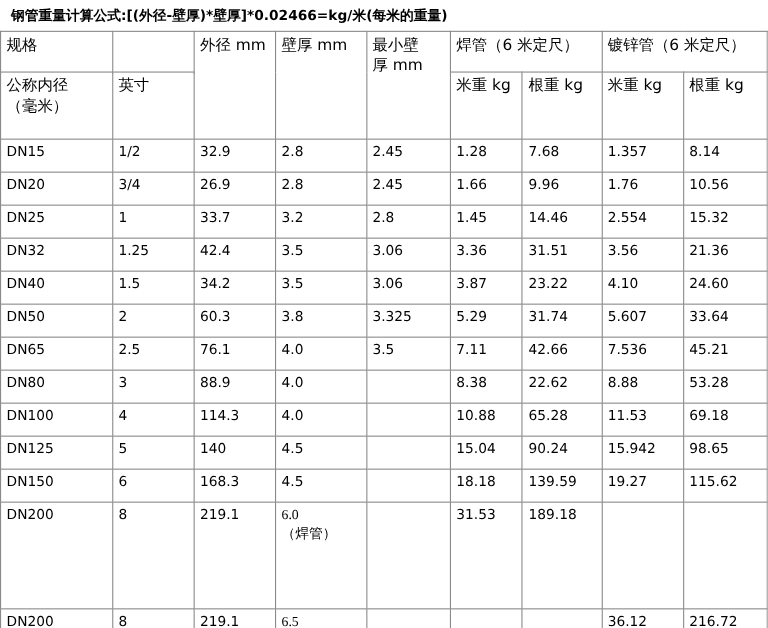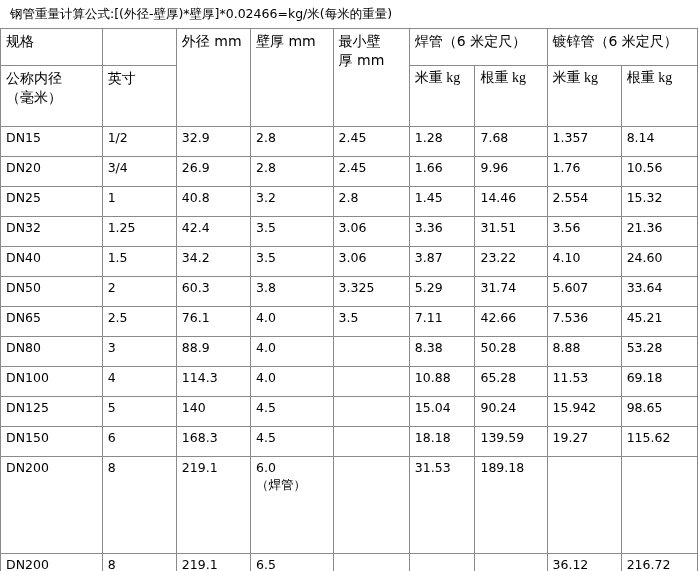--- a/index.html
+++ b/index.html
@@ -15,21 +15,21 @@
     overflow: hidden;
   }
   .sheet {
     width: 698px;
     height: 571px;
     position: relative;
     box-sizing: border-box;
   }
   .title {
     font-size: 12.5px;
-    font-weight: normal;
+    font-weight: bold;
     padding: 6px 0 5px 10px;
     white-space: nowrap;
     letter-spacing: 0px;
   }
   table.pipe {
     border-collapse: collapse;
     width: 698px;
     table-layout: fixed;
     font-size: 12.5px;
   }
@@ -49,25 +49,25 @@
   .c0 { width: 96px; }
   .c1 { width: 70px; }
   .c2 { width: 70px; }
   .c3 { width: 78px; }
   .c4 { width: 72px; }
   .c5 { width: 62px; }
   .c6 { width: 68px; }
   .c7 { width: 70px; }
   .c8 { width: 72px; }
   .rowh1 td { height: 30px; }
-  .rowh2 td { height: 26px; font-family: Liberation Serif, serif; }
+  .rowh2 td { height: 26px; }
   .rowh3 td { height: 54px; }
   .datarow td { height: 23px; }
   .tallrow td { height: 90px; }
-  .indent { padding-left: 18px; }
+  .indent { padding-left: 18px; font-family: Liberation Serif, serif; }
 </style>
 </head>
 <body>
 
 <div class="sheet">
 
   <div class="title">钢管重量计算公式:[(外径-壁厚)*壁厚]*0.02466=kg/米(每米的重量)</div>
 
   <table class="pipe">
     <colgroup>
@@ -122,21 +122,21 @@
         <td>2.8</td>
         <td>2.45</td>
         <td>1.66</td>
         <td>9.96</td>
         <td>1.76</td>
         <td>10.56</td>
       </tr>
       <tr class="datarow">
         <td>DN25</td>
         <td>1</td>
-        <td>40.8</td>
+        <td>33.7</td>
         <td>3.2</td>
         <td>2.8</td>
         <td>1.45</td>
         <td>14.46</td>
         <td>2.554</td>
         <td>15.32</td>
       </tr>
       <tr class="datarow">
         <td>DN32</td>
         <td>1.25</td>
@@ -181,21 +181,21 @@
         <td>7.536</td>
         <td>45.21</td>
       </tr>
       <tr class="datarow">
         <td>DN80</td>
         <td>3</td>
         <td>88.9</td>
         <td>4.0</td>
         <td></td>
         <td>8.38</td>
-        <td>50.28</td>
+        <td>22.62</td>
         <td>8.88</td>
         <td>53.28</td>
       </tr>
       <tr class="datarow">
         <td>DN100</td>
         <td>4</td>
         <td>114.3</td>
         <td>4.0</td>
         <td></td>
         <td>10.88</td>

